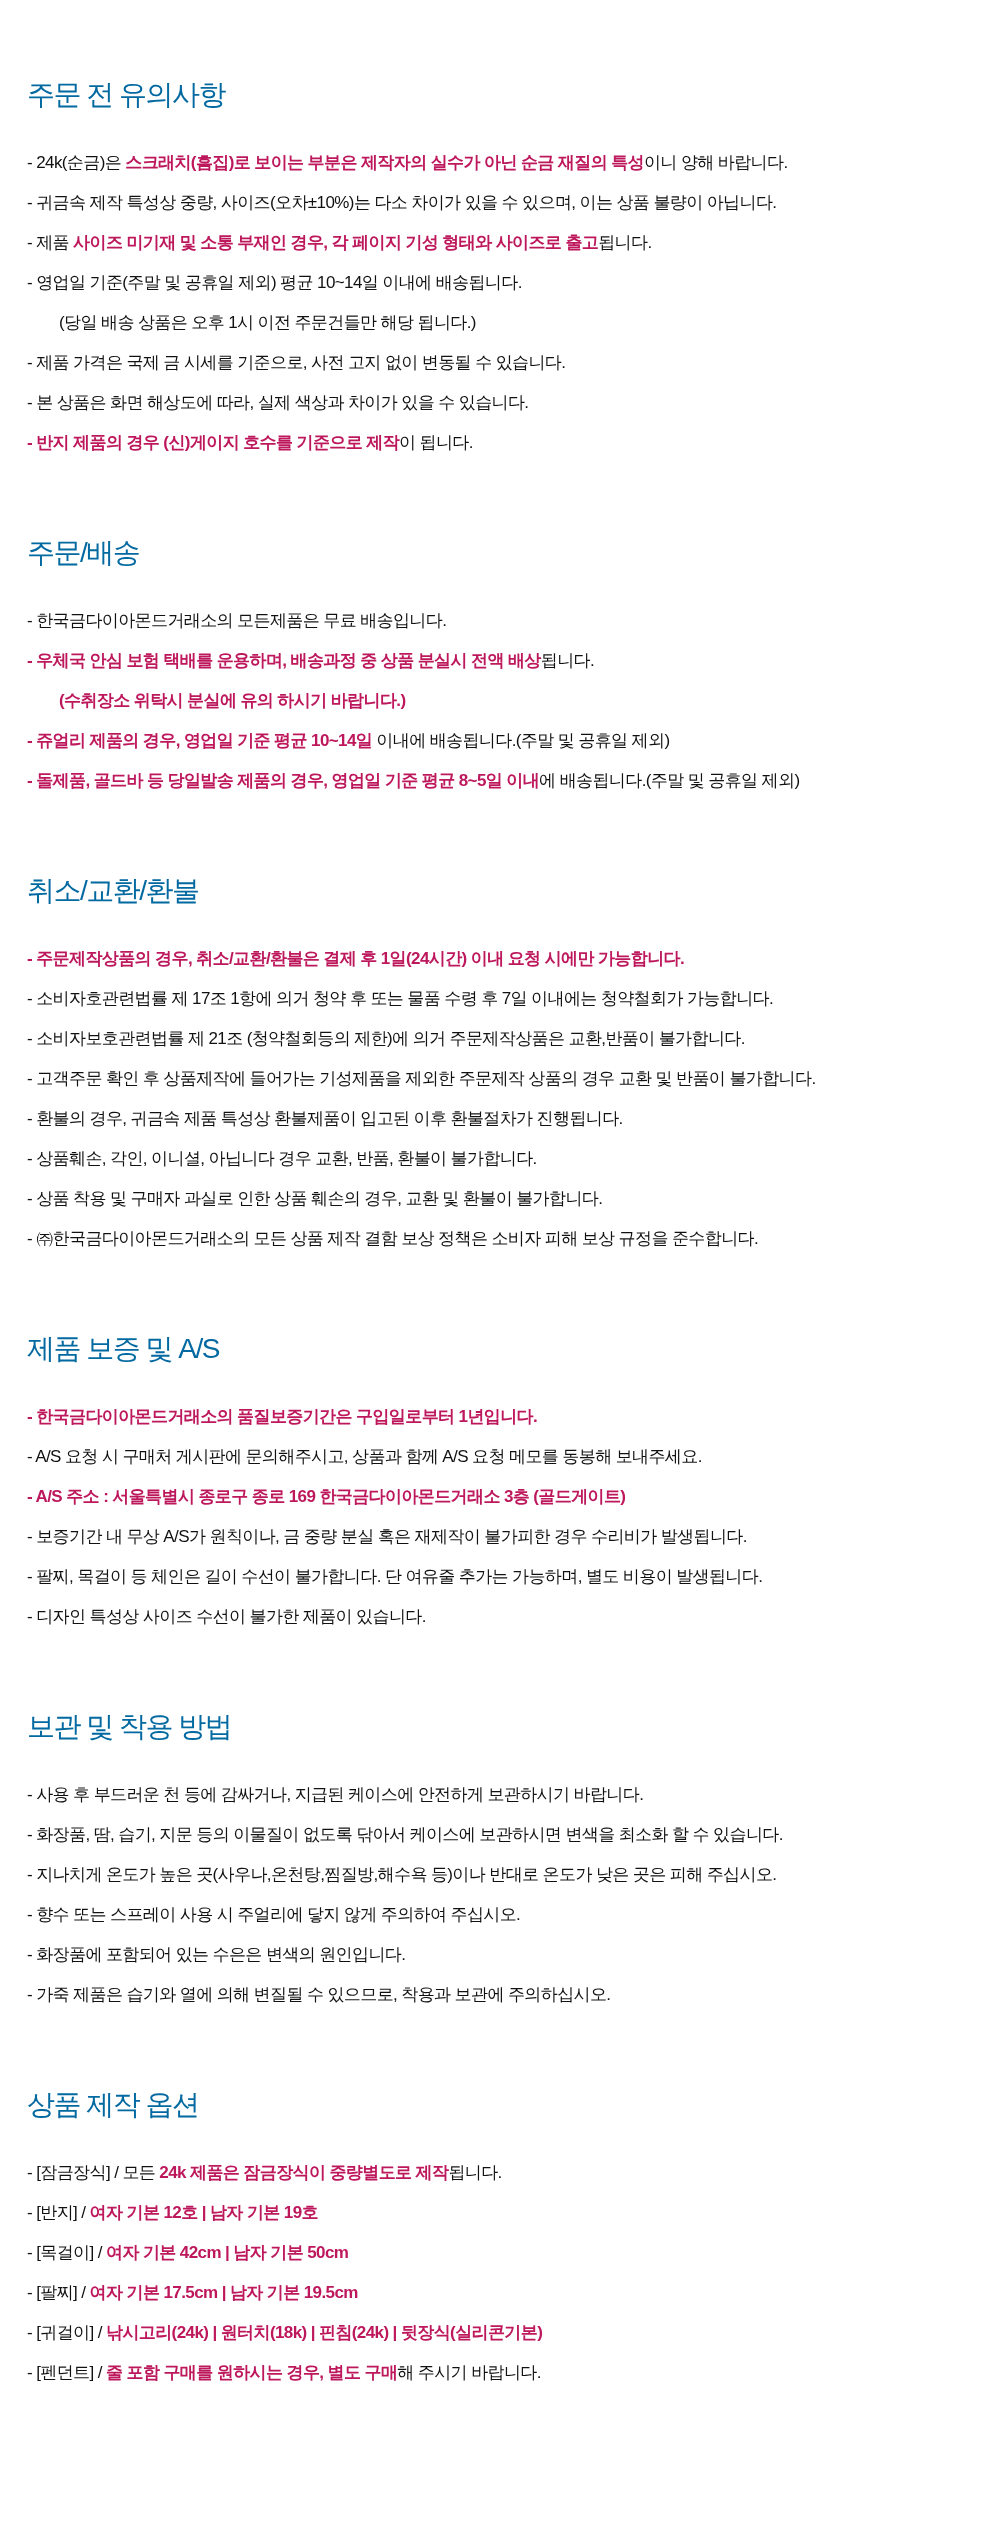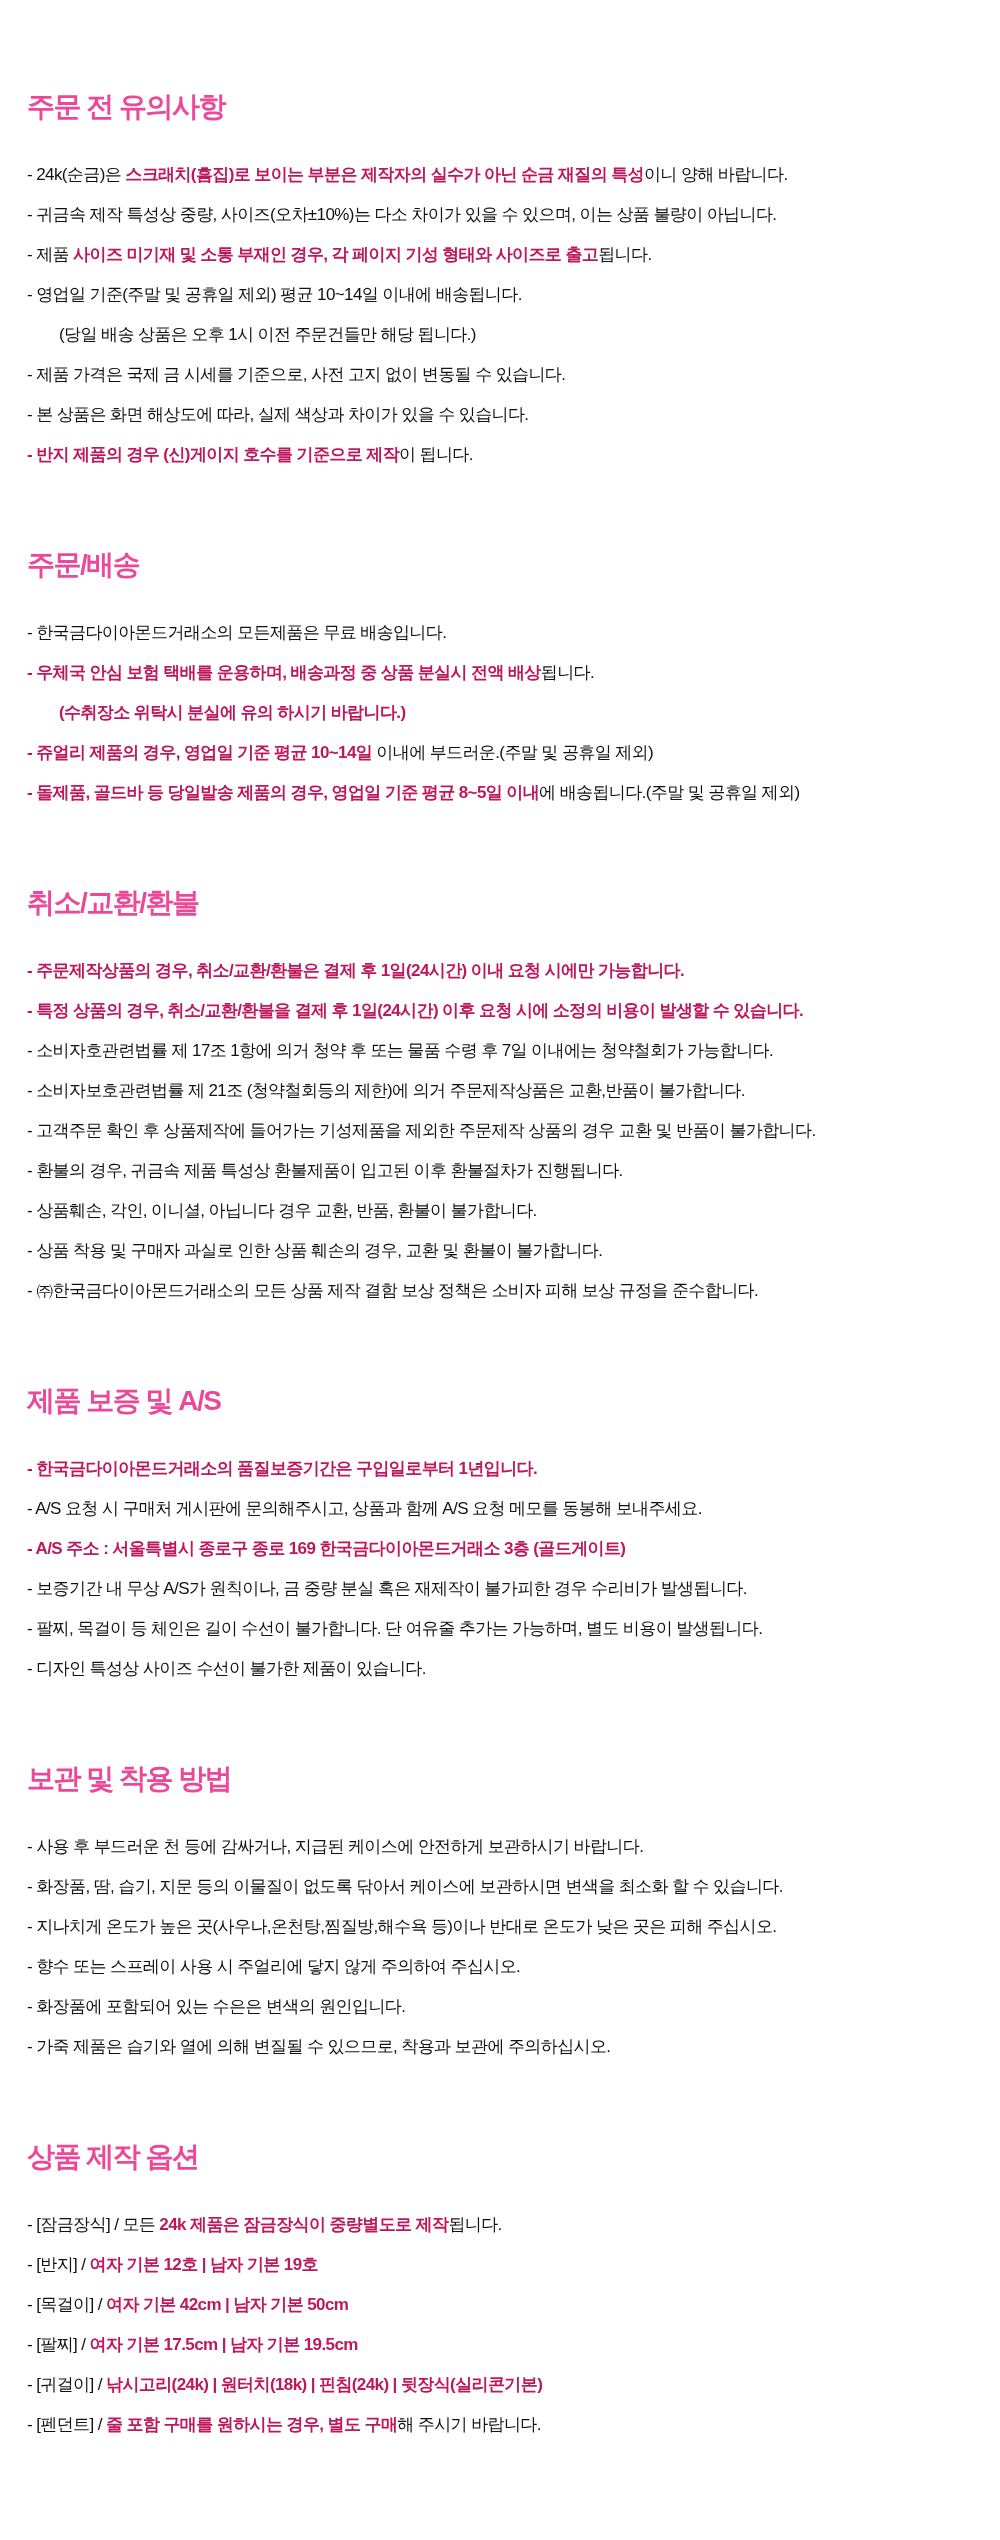--- a/index.html
+++ b/index.html
@@ -16,25 +16,25 @@
   }
   .notice-wrap {
     box-sizing: border-box;
     width: 1000px;
     padding: 75px 40px 0 27px;
   }
   .notice-section {
     margin: 0 0 70px 0;
   }
   .sec-title {
-    margin: 12px 0 28px 0;
+    margin: 0 0 28px 0;
     font-size: 28px;
     line-height: 40px;
-    font-weight: 700;
-    color: #ec4899;
+    font-weight: 400;
+    color: #0369a1;
     letter-spacing: -1.5px;
   }
   .notice-item {
     margin: 0;
     font-size: 17px;
     line-height: 40px;
     letter-spacing: -0.6px;
     color: #111111;
     white-space: nowrap;
   }
@@ -58,27 +58,26 @@
       <p class="notice-item indent"><span class="seg">(당일 배송 상품은 오후 1시 이전 주문건들만 해당 됩니다.)</span></p>
       <p class="notice-item"><span class="seg">- 제품 가격은 국제 금 시세를 기준으로, 사전 고지 없이 변동될 수 있습니다.</span></p>
       <p class="notice-item"><span class="seg">- 본 상품은 화면 해상도에 따라, 실제 색상과 차이가 있을 수 있습니다.</span></p>
       <p class="notice-item"><span class="seg bold">- 반지 제품의 경우 (신)게이지 호수를 기준으로 제작</span><span class="seg">이 됩니다.</span></p>
     </section>
     <section class="notice-section">
       <h2 class="sec-title">주문/배송</h2>
       <p class="notice-item"><span class="seg">- 한국금다이아몬드거래소의 모든제품은 무료 배송입니다.</span></p>
       <p class="notice-item"><span class="seg bold">- 우체국 안심 보험 택배를 운용하며, 배송과정 중 상품 분실시 전액 배상</span><span class="seg">됩니다.</span></p>
       <p class="notice-item indent"><span class="seg bold">(수취장소 위탁시 분실에 유의 하시기 바랍니다.)</span></p>
-      <p class="notice-item"><span class="seg bold">- 쥬얼리 제품의 경우, 영업일 기준 평균 10~14일</span><span class="seg"> 이내에 부드러운.(주말 및 공휴일 제외)</span></p>
+      <p class="notice-item"><span class="seg bold">- 쥬얼리 제품의 경우, 영업일 기준 평균 10~14일</span><span class="seg"> 이내에 배송됩니다.(주말 및 공휴일 제외)</span></p>
       <p class="notice-item"><span class="seg bold">- 돌제품, 골드바 등 당일발송 제품의 경우, 영업일 기준 평균 8~5일 이내</span><span class="seg">에 배송됩니다.(주말 및 공휴일 제외)</span></p>
     </section>
     <section class="notice-section">
       <h2 class="sec-title">취소/교환/환불</h2>
       <p class="notice-item"><span class="seg bold">- 주문제작상품의 경우, 취소/교환/환불은 결제 후 1일(24시간) 이내 요청 시에만 가능합니다.</span></p>
-      <p class="notice-item"><span class="seg bold">- 특정 상품의 경우, 취소/교환/환불을 결제 후 1일(24시간) 이후 요청 시에 소정의 비용이 발생할 수 있습니다.</span></p>
       <p class="notice-item"><span class="seg">- 소비자호관련법률 제 17조 1항에 의거 청약 후 또는 물품 수령 후 7일 이내에는 청약철회가 가능합니다.</span></p>
       <p class="notice-item"><span class="seg">- 소비자보호관련법률 제 21조 (청약철회등의 제한)에 의거 주문제작상품은 교환,반품이 불가합니다.</span></p>
       <p class="notice-item"><span class="seg">- 고객주문 확인 후 상품제작에 들어가는 기성제품을 제외한 주문제작 상품의 경우 교환 및 반품이 불가합니다.</span></p>
       <p class="notice-item"><span class="seg">- 환불의 경우, 귀금속 제품 특성상 환불제품이 입고된 이후 환불절차가 진행됩니다.</span></p>
       <p class="notice-item"><span class="seg">- 상품훼손, 각인, 이니셜, 아닙니다 경우 교환, 반품, 환불이 불가합니다.</span></p>
       <p class="notice-item"><span class="seg">- 상품 착용 및 구매자 과실로 인한 상품 훼손의 경우, 교환 및 환불이 불가합니다.</span></p>
       <p class="notice-item"><span class="seg">- ㈜한국금다이아몬드거래소의 모든 상품 제작 결함 보상 정책은 소비자 피해 보상 규정을 준수합니다.</span></p>
     </section>
     <section class="notice-section">
       <h2 class="sec-title">제품 보증 및 A/S</h2>

